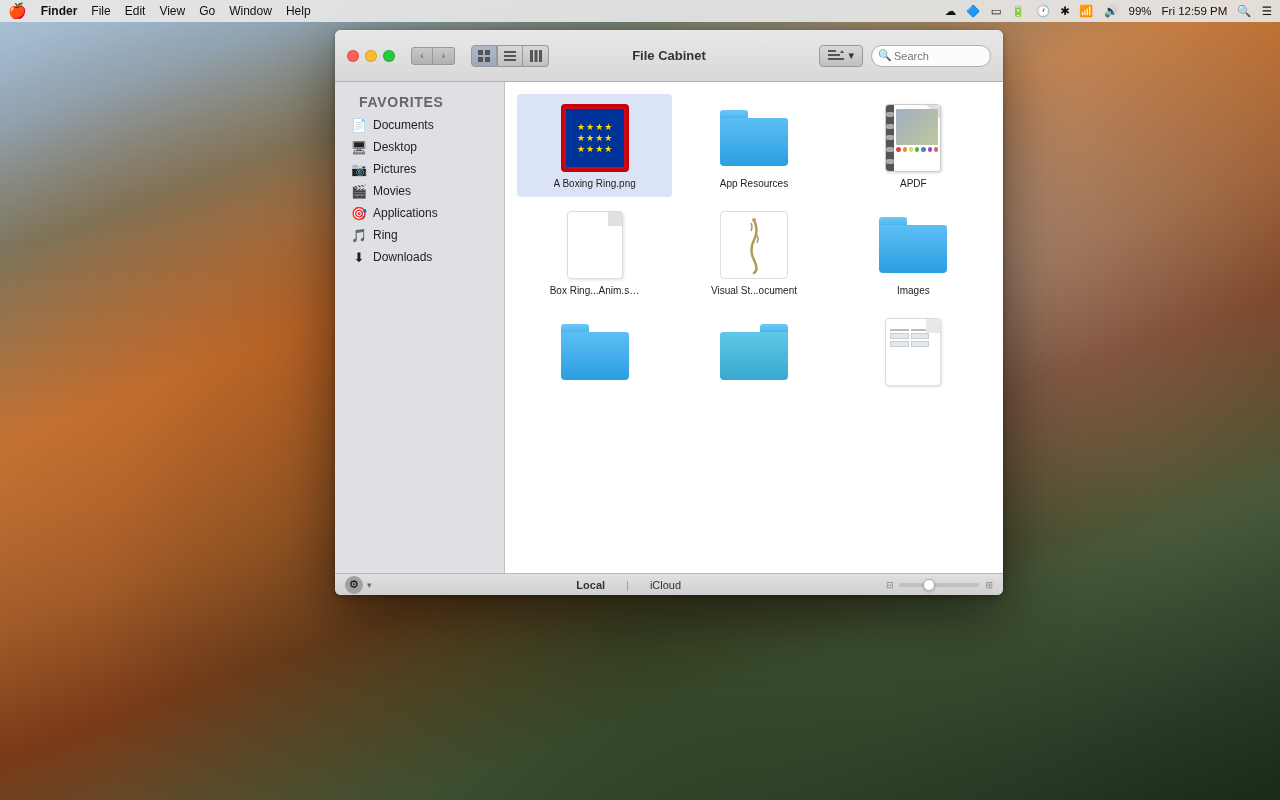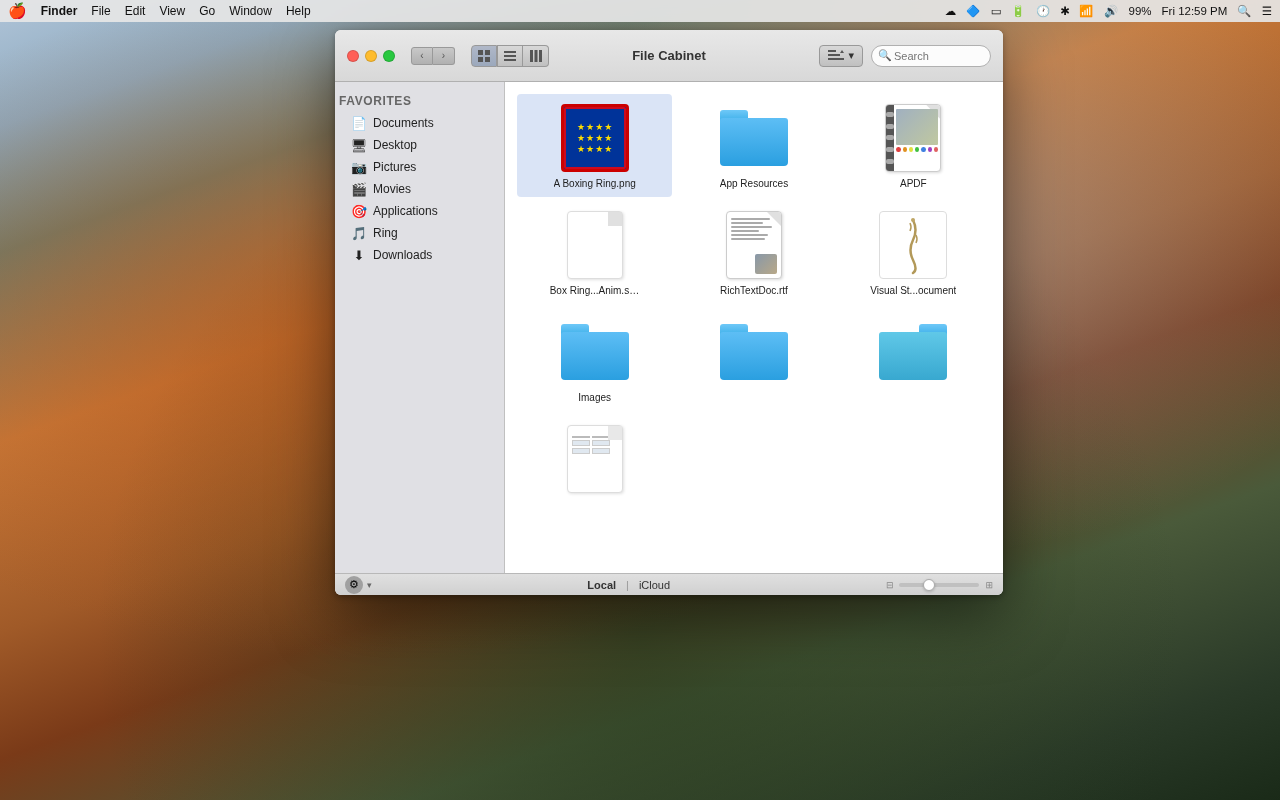--- a/index.html
+++ b/index.html
@@ -201,25 +201,25 @@
     
     #finder-sidebar {
       width: 170px;
       background: rgba(220,220,225,0.85);
       border-right: 1px solid #c0c0c0;
       padding: 8px 0;
       flex-shrink: 0;
       overflow-y: auto;
     }
     .sidebar-section-header {
-      font-size: 12px;
+      font-size: 14px;
       font-weight: 700;
       color: #666;
       text-transform: uppercase;
-      padding: 4px 4px;
+      padding: 4px 24px;
       letter-spacing: 0.05em;
     }
     .sidebar-item {
       display: flex;
       align-items: center;
       gap: 6px;
       padding: 3px 12px;
       font-size: 12px;
       color: #222;
       cursor: pointer;
@@ -463,21 +463,21 @@
       background: #a0a0a0;
       border-radius: 50%;
       display: flex;
       align-items: center;
       justify-content: center;
       font-size: 11px;
       cursor: pointer;
     }
     .status-tabs {
       display: flex;
-      gap: 0;
+      gap: 11px;
     }
     .status-tab {
       font-size: 11px;
       padding: 2px 10px;
       cursor: pointer;
       color: #333;
     }
     .status-tab.active { font-weight: 600; }
     .status-slider {
       width: 80px;
@@ -702,37 +702,20 @@
 
         <div class="file-item">
           <div class="file-icon-area">
             <div class="blank-icon">
               <div class="blank-corner" style="background:#e0e0e0;"></div>
             </div>
           </div>
           <div class="file-label">Box Ring...Anim.svg</div>
         </div>
 
-        <div class="file-item">
-          <div class="file-icon-area">
-            <div class="doc-icon">
-              <div class="doc-corner"></div>
-              <div class="doc-lines">
-                <div class="doc-line" style="width:85%"></div>
-                <div class="doc-line" style="width:70%"></div>
-                <div class="doc-line" style="width:90%"></div>
-                <div class="doc-line" style="width:60%"></div>
-                <div class="doc-line" style="width:80%"></div>
-                <div class="doc-line" style="width:75%"></div>
-              </div>
-              <div style="position:absolute;bottom:4px;right:4px;width:22px;height:20px;background:linear-gradient(135deg,#8898a8,#b8a888);border-radius:2px;"></div>
-            </div>
-          </div>
-          <div class="file-label">RichTextDoc.rtf</div>
-        </div>
 
         <div class="file-item">
           <div class="file-icon-area">
             <div class="visual-doc-icon">
               <svg width="50" height="60" viewBox="0 0 50 60" class="rope-svg">
                 <path d="M25 5 Q30 15 25 25 Q20 35 25 45 Q30 55 25 58" stroke="#a08030" stroke-width="2.5" fill="none" stroke-linecap="round"></path>
                 <path d="M22 8 Q24 12 22 16" stroke="#a08030" stroke-width="1.5" fill="none"></path>
                 <path d="M28 20 Q30 24 28 28" stroke="#a08030" stroke-width="1.5" fill="none"></path>
                 <circle cx="25" cy="5" r="2" fill="#b09040"></circle>
               </svg>

